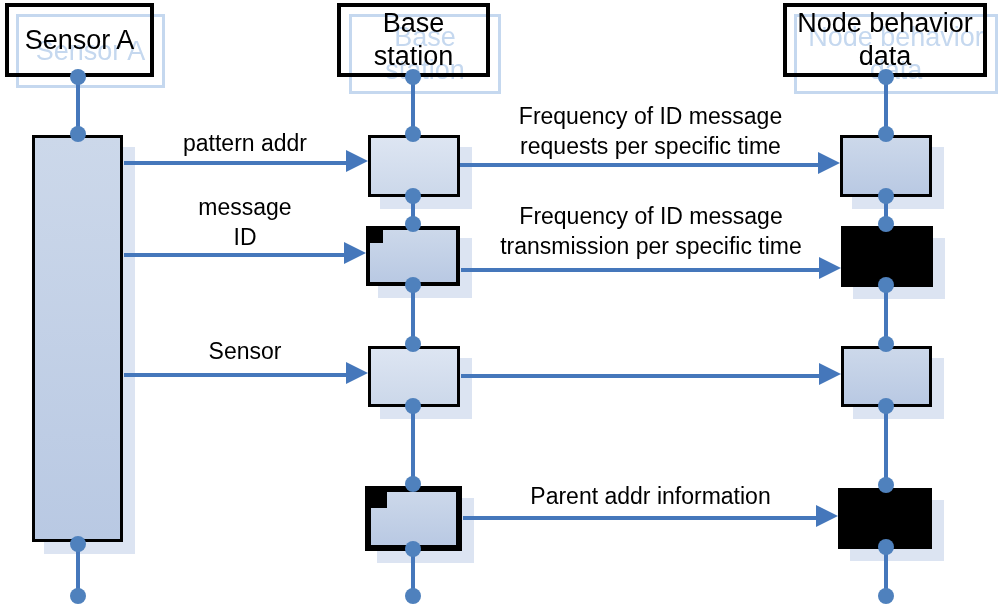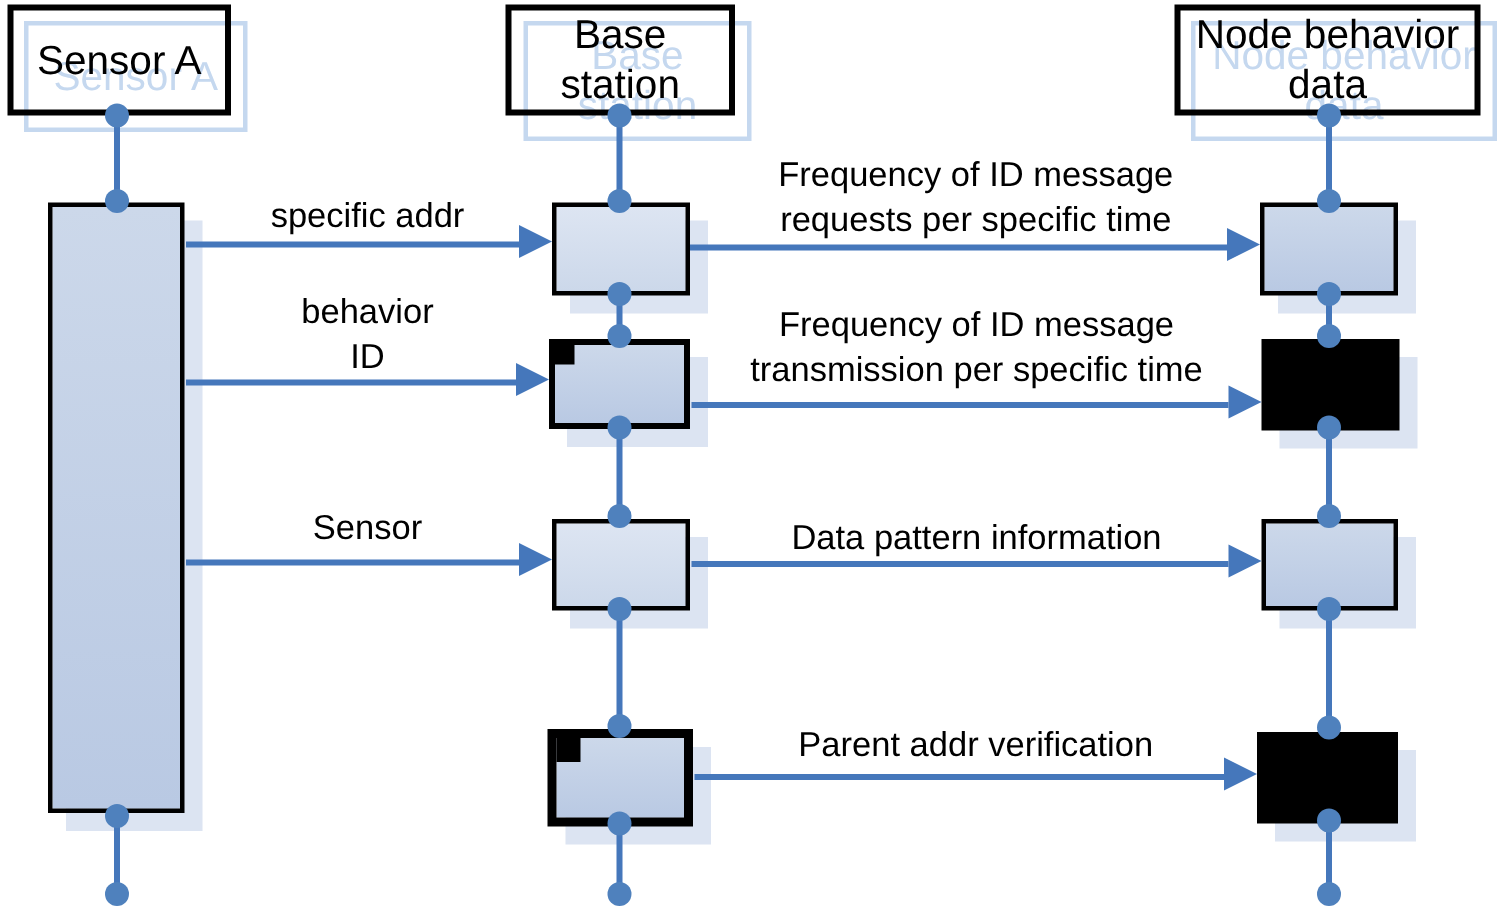--- a/index.html
+++ b/index.html
@@ -144,24 +144,23 @@
 
   <div class="hline" style="left:460px;top:163px;width:358px"></div>
   <div class="head" style="left:818px;top:152px"></div>
   <div class="hline" style="left:461px;top:268px;width:358px"></div>
   <div class="head" style="left:819px;top:257px"></div>
   <div class="hline" style="left:461px;top:374px;width:358px"></div>
   <div class="head" style="left:819px;top:363px"></div>
   <div class="hline" style="left:463px;top:516px;width:353px"></div>
   <div class="head" style="left:816px;top:505px"></div>
 
-  <div class="msg" style="left:130px;top:128px;width:230px">specific addr</div>
-  <div class="msg" style="left:150px;top:192px;width:190px">behavior
+  <div class="msg" style="left:130px;top:128px;width:230px">pattern addr</div>
+  <div class="msg" style="left:150px;top:192px;width:190px">message
 ID</div>
   <div class="msg" style="left:130px;top:336px;width:230px">Sensor</div>
   <div class="msg" style="left:458px;top:101px;width:385px">Frequency of ID message
 requests per specific time</div>
   <div class="msg" style="left:455px;top:201px;width:392px">Frequency of ID message
 transmission per specific time</div>
-  <div class="msg" style="left:462px;top:343px;width:378px">Data pattern information</div>
-  <div class="msg" style="left:463px;top:481px;width:375px">Parent addr verification</div>
+  <div class="msg" style="left:463px;top:481px;width:375px">Parent addr information</div>
 
 </div>
 
 </body></html>

